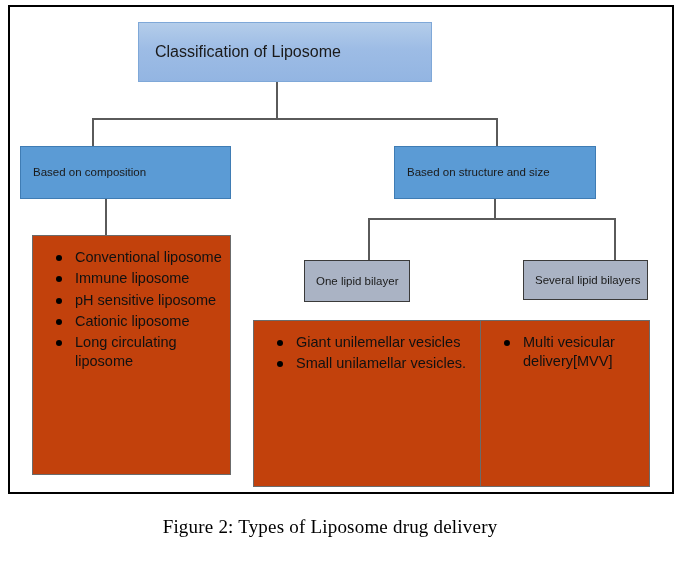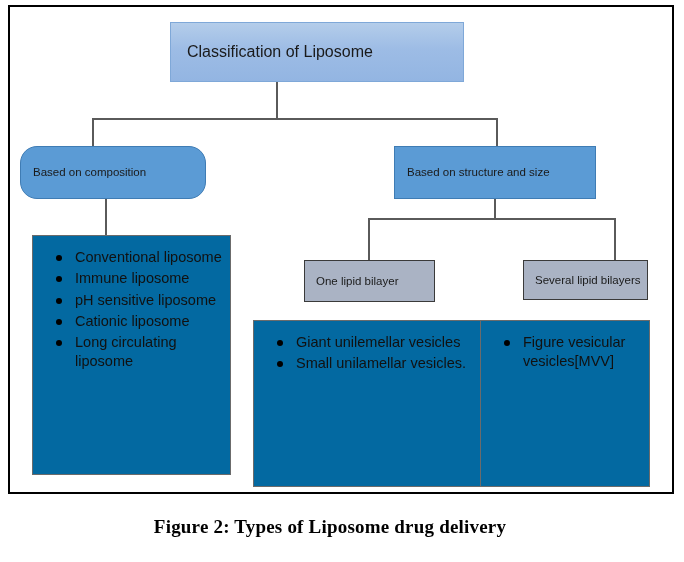--- a/index.html
+++ b/index.html
@@ -43,21 +43,20 @@
     justify-content: center;
     color: #1a1a1a;
   }
 
   
   .node--title {
     background: linear-gradient(to bottom, #b4cdea 0%, #9dbce5 45%, #93b5e2 100%);
     border: 1px solid #7fa8d8;
     font-size: 16px;
     padding-left: 16px;
-    margin-left: 32px;
   }
 
   
   .node--blue {
     background: #5b9bd5;
     border: 1px solid #3f7cb4;
     font-size: 11.5px;
     padding-left: 12px;
     line-height: 1.5;
   }
@@ -66,21 +65,21 @@
   .node--gray {
     background: #aab3c4;
     border: 1px solid #3a3a3a;
     font-size: 11.5px;
     padding-left: 11px;
     line-height: 1.45;
   }
 
   
   .node--list {
-    background: #0369a1;
+    background: #c2410c;
     border: 1px solid #6b6b6b;
     justify-content: flex-start;
     padding: 12px 8px 8px 8px;
     font-size: 14.5px;
   }
 
   .node--list ul {
     margin: 0;
     padding: 0 0 0 34px;
     list-style: none;
@@ -111,21 +110,21 @@
   .line--h { height: 2px; }
 
   
   .caption {
     position: absolute;
     left: 0;
     top: 516px;
     width: 660px;
     text-align: center;
     font-family: "Liberation Serif", serif;
-    font-weight: bold;
+    font-weight: normal;
     font-size: 19px;
     color: #000000;
     letter-spacing: 0.2px;
   }
 </style>
 </head>
 <body>
 
 <div id="figure-root">
 
@@ -136,21 +135,21 @@
     </div>
 
     <div class="line line--v" style="left:266px; top:75px; height:37px;"></div>
 
     <div class="line line--h" style="left:82px; top:111px; width:406px;"></div>
 
     <div class="line line--v" style="left:82px; top:111px; height:33px;"></div>
 
     <div class="line line--v" style="left:486px; top:111px; height:33px;"></div>
 
-    <div class="node node--blue" style="left:10px; top:139px; width:186px; height:53px;border-radius:17px;">
+    <div class="node node--blue" style="left:10px; top:139px; width:211px; height:53px;">
       <span>Based on composition</span>
     </div>
 
     <div class="node node--blue" style="left:384px; top:139px; width:202px; height:53px;">
       <span>Based on structure and size</span>
     </div>
 
     <div class="line line--v" style="left:95px; top:192px; height:38px;"></div>
 
     <div class="line line--v" style="left:484px; top:192px; height:20px;"></div>
@@ -161,38 +160,38 @@
     <div class="node node--list" style="left:22px; top:228px; width:199px; height:240px;">
       <ul>
         <li>Conventional liposome</li>
         <li>Immune liposome</li>
         <li>pH sensitive liposome</li>
         <li>Cationic liposome</li>
         <li>Long circulating liposome</li>
       </ul>
     </div>
 
-    <div class="node node--gray" style="left:294px; top:253px; width:131px; height:42px;">
+    <div class="node node--gray" style="left:294px; top:253px; width:106px; height:42px;">
       <span>One lipid bilayer</span>
     </div>
 
     <div class="node node--gray" style="left:513px; top:253px; width:125px; height:40px;">
       <span>Several lipid bilayers</span>
     </div>
 
     <div class="node node--list" style="left:243px; top:313px; width:232px; height:167px;">
       <ul>
         <li>Giant unilemellar vesicles</li>
         <li>Small unilamellar vesicles.</li>
       </ul>
     </div>
 
     <div class="node node--list" style="left:470px; top:313px; width:170px; height:167px;">
       <ul>
-        <li>Figure vesicular vesicles[MVV]</li>
+        <li>Multi vesicular delivery[MVV]</li>
       </ul>
     </div>
 
   </div>
 
   <div class="caption">Figure 2: Types of Liposome drug delivery</div>
 
 </div>
 
 </body></html>

